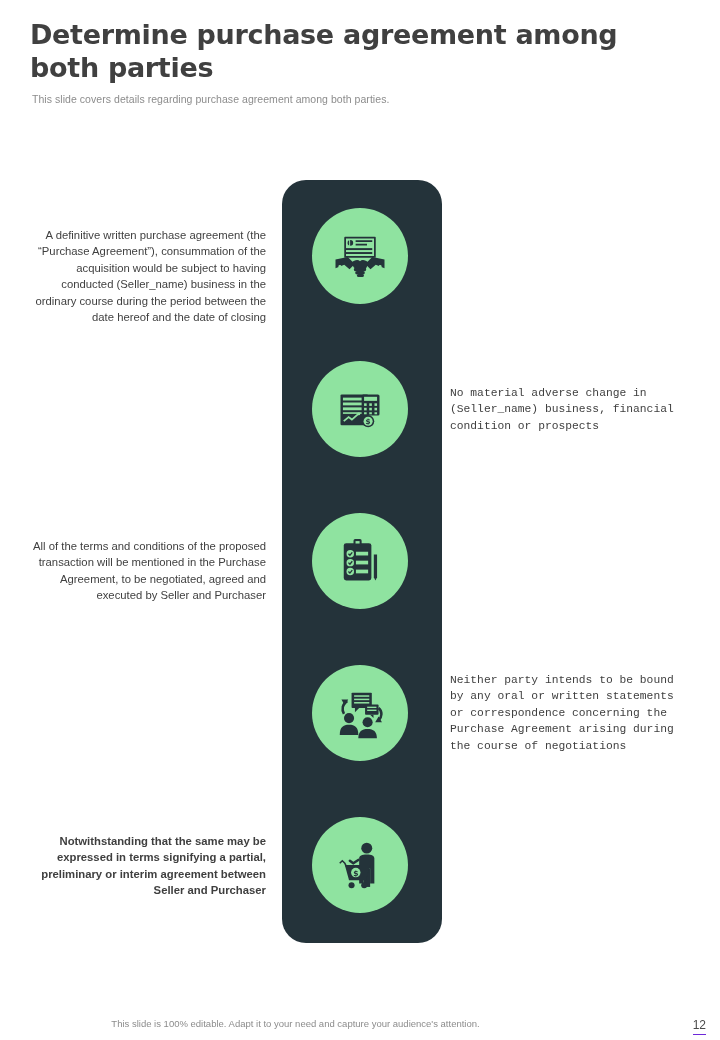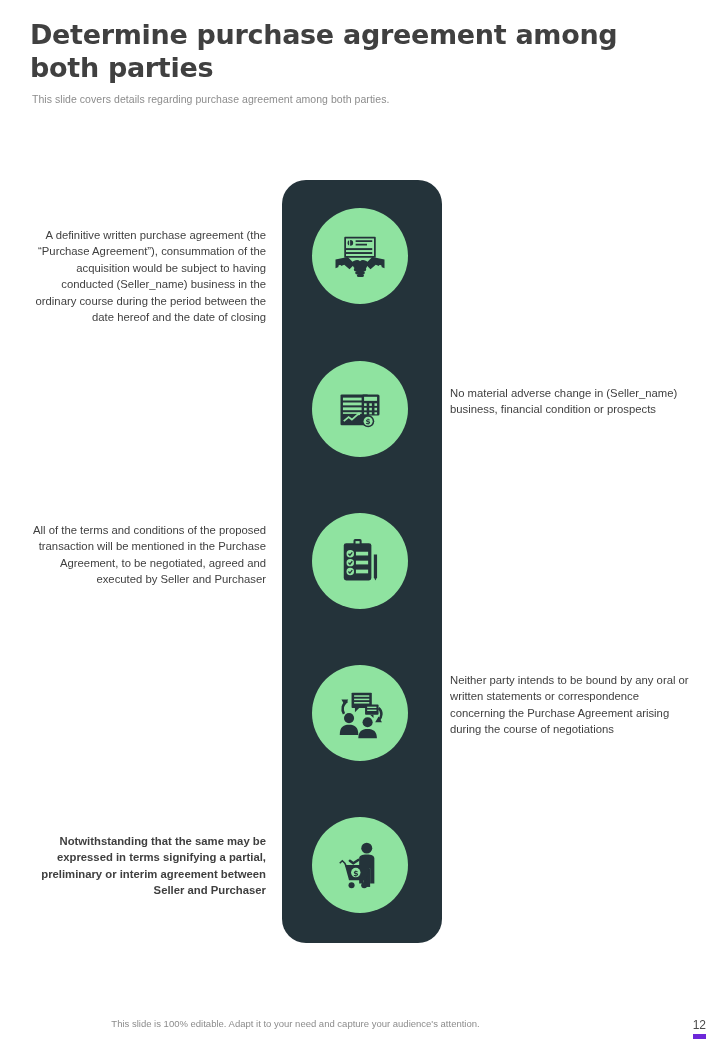--- a/index.html
+++ b/index.html
@@ -71,46 +71,46 @@
 
   
   .text-block {
     position: absolute;
     font-size: 11.3px;
     line-height: 16.4px;
     color: #3f3f3f;
     width: 240px;
   }
   .text-block.left  { left: 26px;  text-align: right; }
-  .text-block.right { left: 450px; text-align: left; }
+  .text-block.right { left: 450px; text-align: left; font-family: Liberation Mono, monospace; }
 
   .tb0 { top: 199px; margin-top: 28px; }
   .tb1 { top: 385px; }
-  .tb2 { top: 522px; }
+  .tb2 { top: 538px; }
   .tb3 { top: 672px; }
   .tb4 { top: 833px; font-weight: bold; }
 
   
   .footer-note {
     position: absolute;
     left: 0;
     top: 1018px;
     width: 591px;
     text-align: center;
     font-size: 9.5px;
     color: #8c8c8c;
   }
   .page-number {
     position: absolute;
     right: 14px;
     top: 1018px;
     font-size: 12px;
     color: #4a4a4a;
     padding-bottom: 2px;
-    border-bottom: 5px solid #6d28d9;
+    border-bottom: 1px solid #6d28d9;
   }
 </style>
 </head>
 <body>
 
 <div class="header">
   <h1 class="slide-title">Determine purchase agreement among both parties</h1>
   <div class="slide-subtitle">This slide covers details regarding purchase agreement among both parties.</div>
 </div>
 

